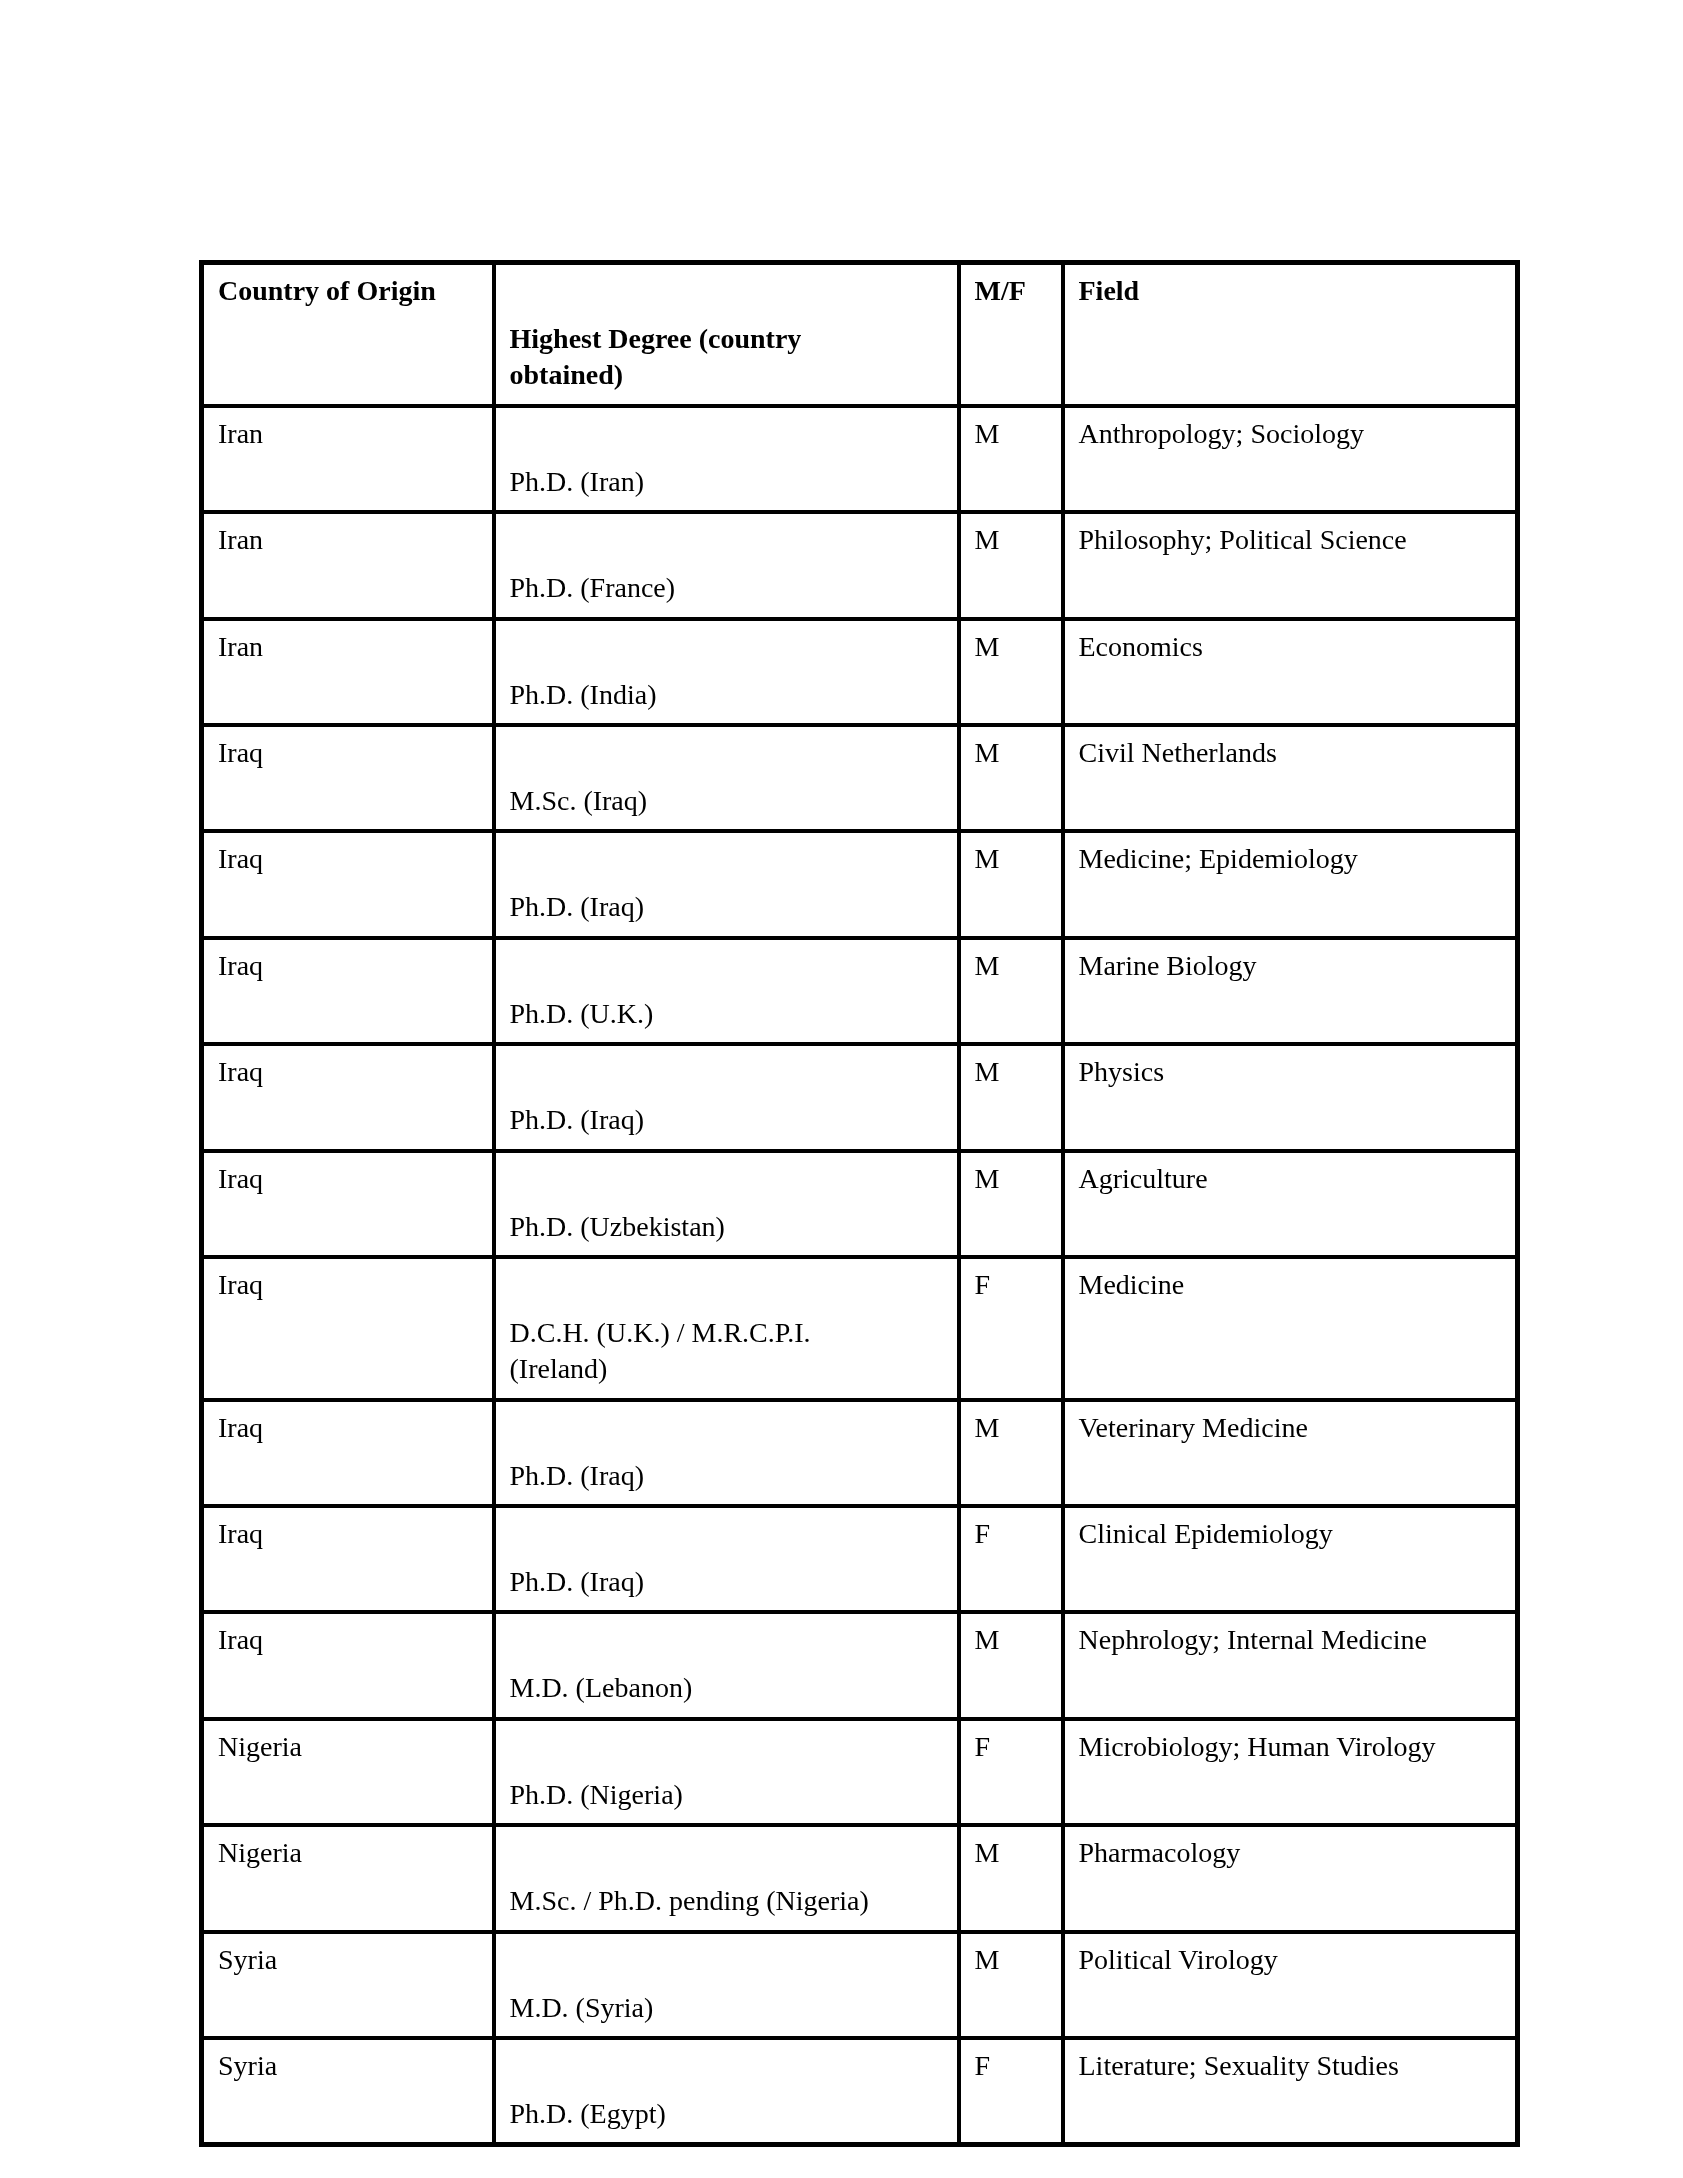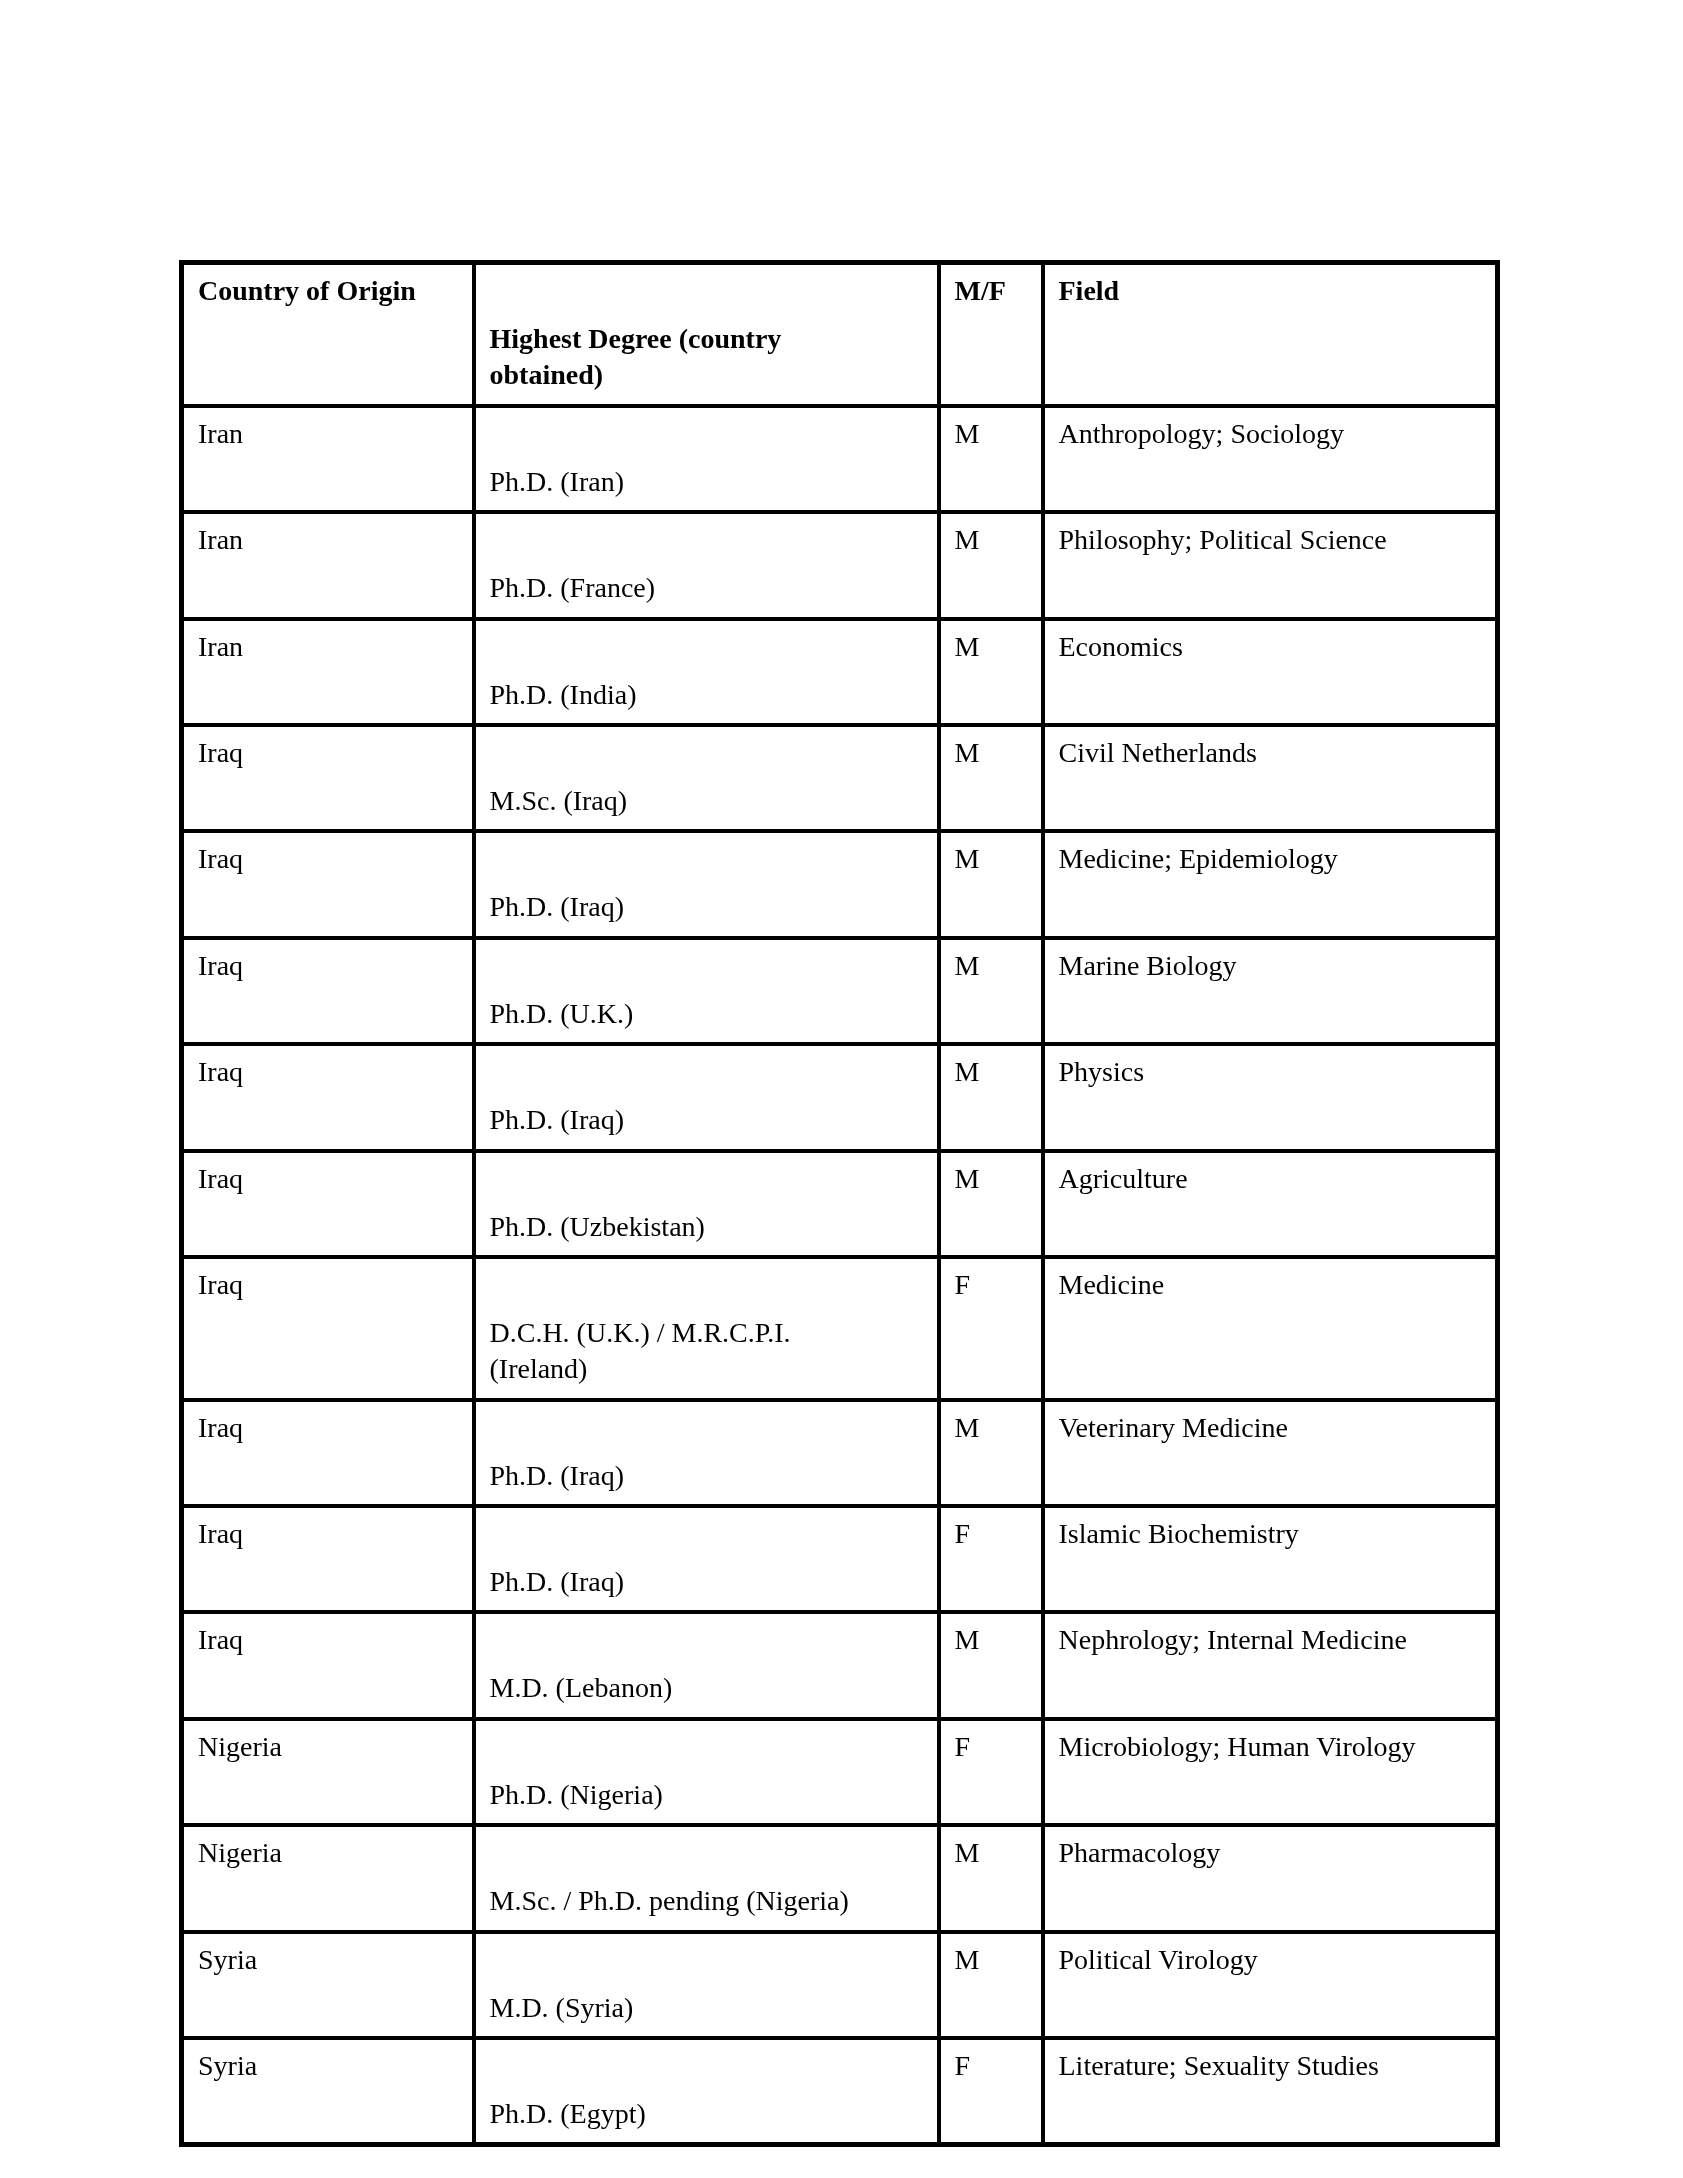--- a/index.html
+++ b/index.html
@@ -17,21 +17,21 @@
   .page {
     position: absolute;
     left: 0;
     top: 0;
     width: 1683px;
     height: 2178px;
     background: #ffffff;
   }
   table.doc-table {
     position: absolute;
-    left: 179px;
+    left: 199px;
     top: 260px;
     border-collapse: collapse;
     table-layout: fixed;
     width: 1317px;
     border: 5px solid #000000;
     background: #ffffff;
   }
   table.doc-table th,
   table.doc-table td {
     border: 4px solid #000000;
@@ -143,21 +143,21 @@
         <tr>
           <td class="col-country"><span class="cell-text">Iraq</span></td>
           <td class="col-degree"><span class="cell-text">Ph.D. (Iraq)</span></td>
           <td class="col-mf"><span class="cell-text">M</span></td>
           <td class="col-field"><span class="cell-text">Veterinary Medicine</span></td>
         </tr>
         <tr>
           <td class="col-country"><span class="cell-text">Iraq</span></td>
           <td class="col-degree"><span class="cell-text">Ph.D. (Iraq)</span></td>
           <td class="col-mf"><span class="cell-text">F</span></td>
-          <td class="col-field"><span class="cell-text">Islamic Biochemistry</span></td>
+          <td class="col-field"><span class="cell-text">Clinical Epidemiology</span></td>
         </tr>
         <tr>
           <td class="col-country"><span class="cell-text">Iraq</span></td>
           <td class="col-degree"><span class="cell-text">M.D. (Lebanon)</span></td>
           <td class="col-mf"><span class="cell-text">M</span></td>
           <td class="col-field"><span class="cell-text">Nephrology; Internal Medicine</span></td>
         </tr>
         <tr>
           <td class="col-country"><span class="cell-text">Nigeria</span></td>
           <td class="col-degree"><span class="cell-text">Ph.D. (Nigeria)</span></td>

